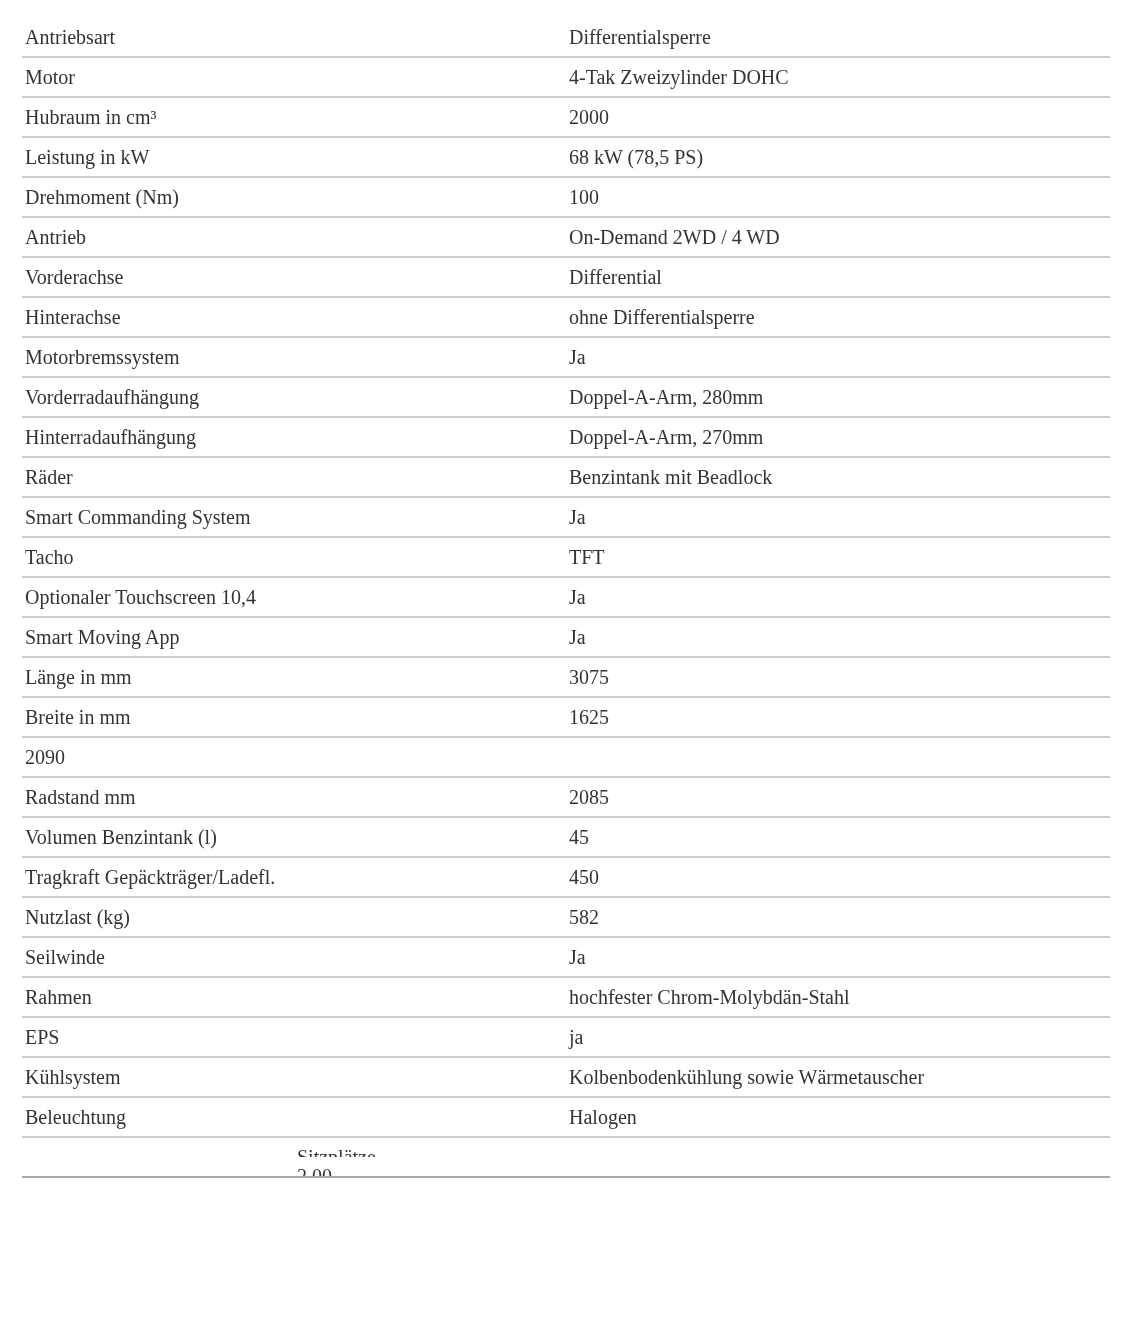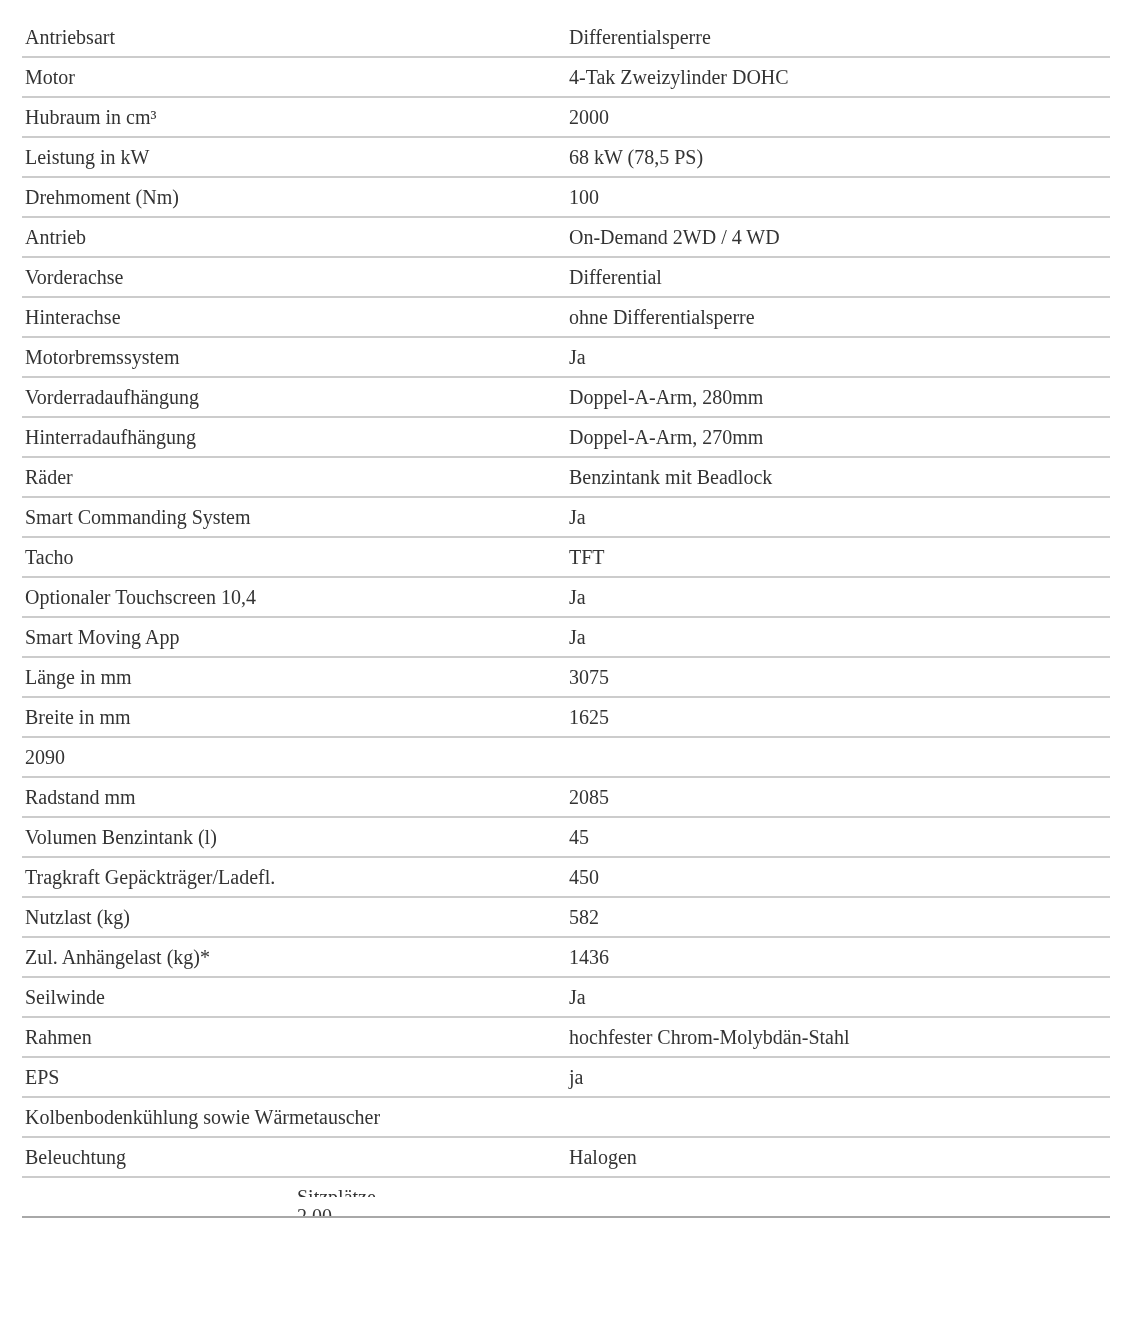--- a/index.html
+++ b/index.html
@@ -152,41 +152,38 @@
   <div class="spec-row">
     <div class="spec-cell">Tragkraft Gepäckträger/Ladefl.</div>
     <div class="spec-cell">450</div>
   </div>
 
   <div class="spec-row">
     <div class="spec-cell">Nutzlast (kg)</div>
     <div class="spec-cell">582</div>
   </div>
 
-  <div class="spec-row">
-    <div class="spec-cell">Zul. Anhängelast (kg)*</div>
-    <div class="spec-cell">1436</div>
-  </div>
 
   <div class="spec-row">
     <div class="spec-cell">Seilwinde</div>
     <div class="spec-cell">Ja</div>
   </div>
 
   <div class="spec-row">
     <div class="spec-cell">Rahmen</div>
     <div class="spec-cell">hochfester Chrom-Molybdän-Stahl</div>
   </div>
 
   <div class="spec-row">
     <div class="spec-cell">EPS</div>
     <div class="spec-cell">ja</div>
   </div>
 
   <div class="spec-row">
+    <div class="spec-cell">Kühlsystem</div>
     <div class="spec-cell">Kolbenbodenkühlung sowie Wärmetauscher</div>
   </div>
 
   <div class="spec-row">
     <div class="spec-cell">Beleuchtung</div>
     <div class="spec-cell">Halogen</div>
   </div>
 
   <div class="spec-row">
     <div class="spec-cell">Sitzplätze</div>

